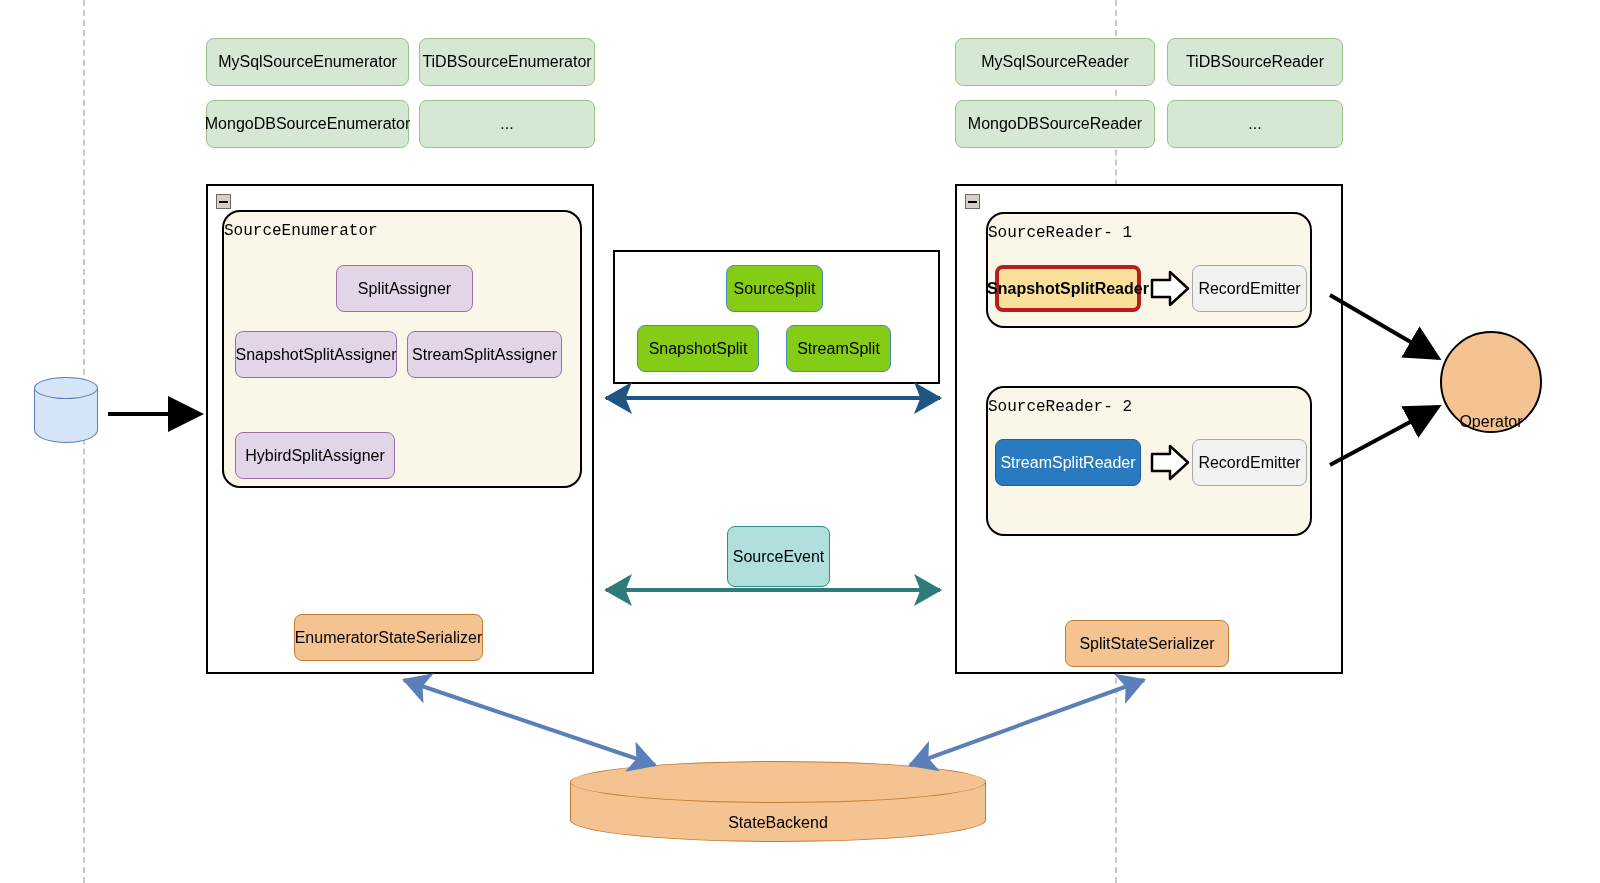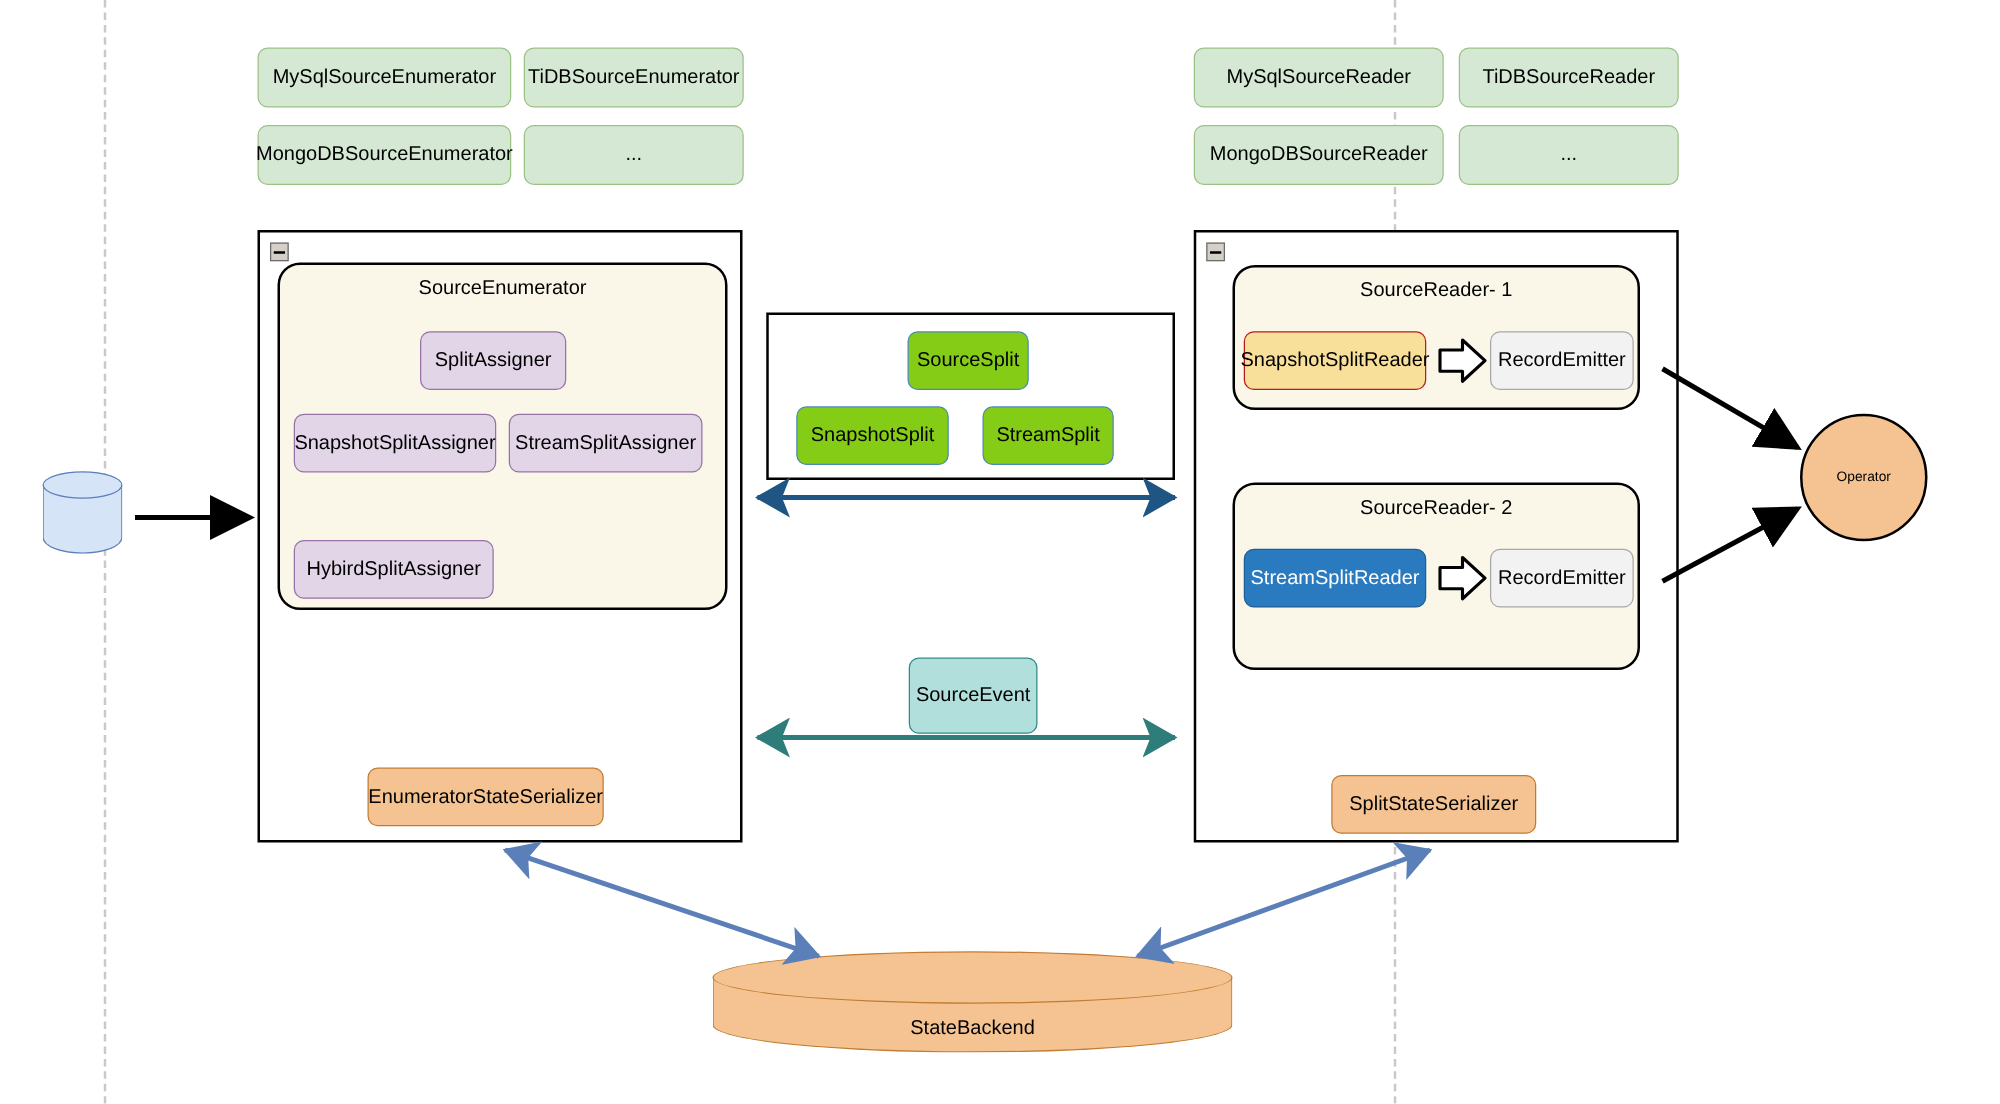--- a/index.html
+++ b/index.html
@@ -55,22 +55,23 @@
     border: 1px solid #2e8b86;
     border-radius: 8px;
   }
   .orange {
     background: #f5c391;
     border: 1px solid #c07c32;
     border-radius: 8px;
   }
   .yellow {
     background: #f8df9a;
-    border: 1px solid #b91c1c;
-    border-radius: 8px;
+    border: 4px solid #b91c1c;
+    border-radius: 8px;
+    font-weight: bold;
   }
   .darkblue {
     background: #2a7ac0;
     border: 1px solid #1f5e96;
     border-radius: 8px;
     color: #ffffff;
   }
   .grey {
     background: #f2f2f2;
     border: 1px solid #a8a8a8;
@@ -114,23 +115,23 @@
     box-sizing: border-box;
     background: #faf7e8;
     border: 2px solid #000000;
     border-radius: 18px;
   }
   .group-title {
     position: absolute;
     left: 0;
     right: 0;
     top: 10px;
-    text-align: center;
     font-size: 16px;
     color: #000000;
+    font-family: Liberation Mono, monospace;
   }
   
   .cyl {
     position: absolute;
   }
   .cyl-body {
     position: absolute;
     left: 0;
     right: 0;
     box-sizing: border-box;
@@ -151,23 +152,23 @@
     color: #000000;
   }
   
   .circle {
     position: absolute;
     box-sizing: border-box;
     border-radius: 50%;
     background: #f5c391;
     border: 2px solid #000000;
     display: flex;
-    align-items: center;
+    align-items: flex-end;
     justify-content: center;
-    font-size: 11px;
+    font-size: 16px;
     color: #000000;
   }
   svg.overlay {
     position: absolute;
     left: 0;
     top: 0;
     width: 1600px;
     height: 883px;
     pointer-events: none;
   }
@@ -209,21 +210,21 @@
   <div class="panel" style="left:206px; top:184px; width:388px; height:490px;">
     <div class="collapse-btn">
         <i></i>
       </div>
   </div>
 
   <div class="group" style="left:222px; top:210px; width:360px; height:278px;">
     <div class="group-title">SourceEnumerator</div>
   </div>
 
-  <div class="node purple" style="left:336px; top:265px; width:117px; height:47px;align-items:center;">
+  <div class="node purple" style="left:336px; top:265px; width:137px; height:47px;align-items:center;">
     <span>SplitAssigner</span>
   </div>
   <div class="node purple" style="left:235px; top:331px; width:162px; height:47px;">
     <span>SnapshotSplitAssigner</span>
   </div>
   <div class="node purple" style="left:407px; top:331px; width:155px; height:47px;">
     <span>StreamSplitAssigner</span>
   </div>
   <div class="node purple" style="left:235px; top:384px; width:160px; height:47px;margin-top:48px;">
     <span>HybirdSplitAssigner</span>

